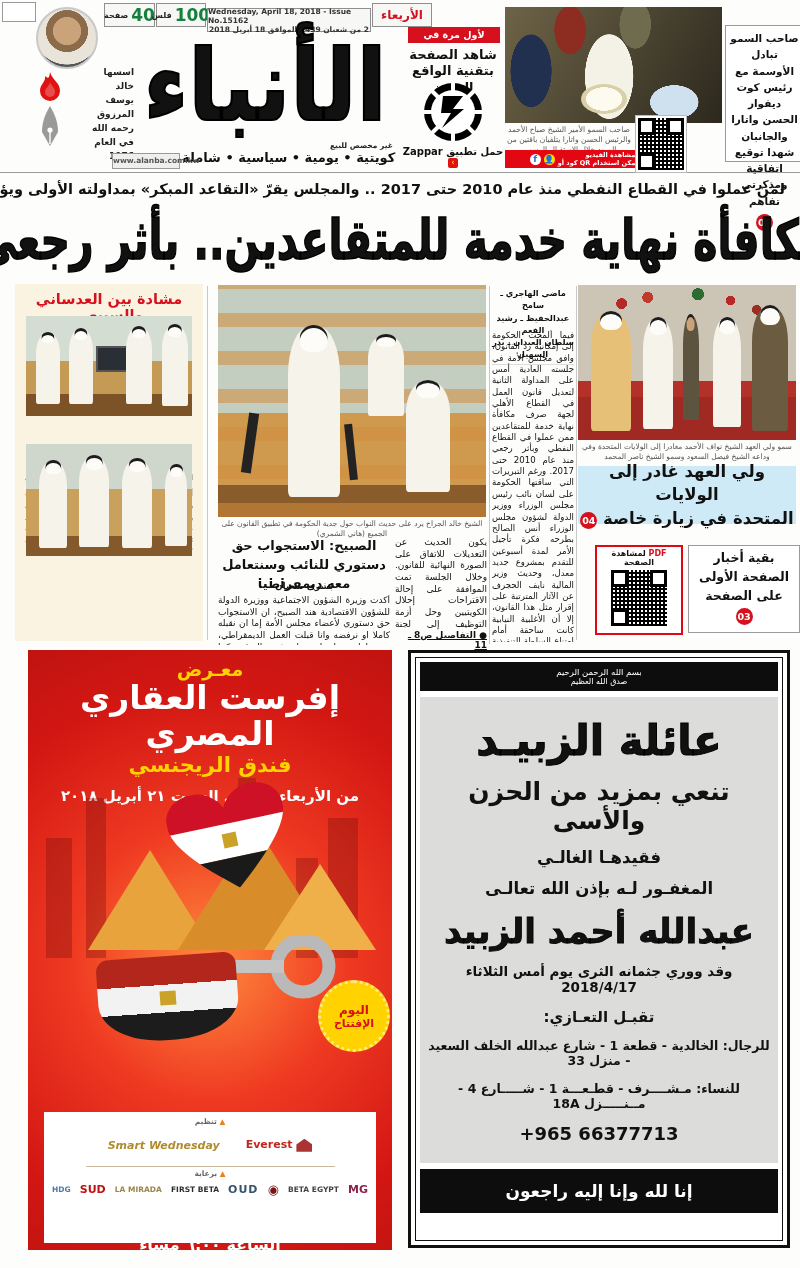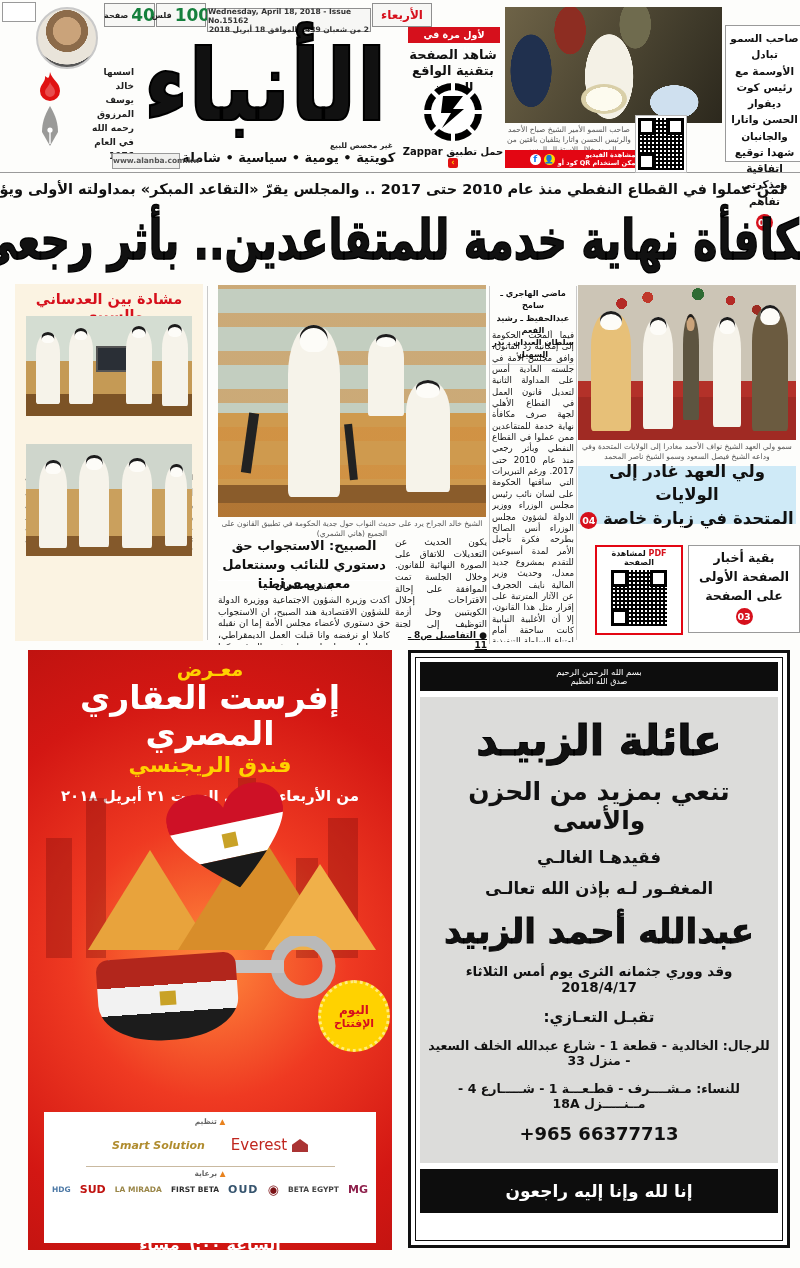--- a/index.html
+++ b/index.html
@@ -327,25 +327,25 @@
     </div>
 
     <div class="c b" style="color:#ffd200;font-size:23px;margin-top:400px;">في فندق الريجنسي</div>
     <div class="c b" style="color:#fff;font-size:16px;margin-top:4px;">الساعة ٦:٠٠ مساءً</div>
 
     <div class="abs" style="left:16px;top:462px;width:332px;height:126px;background:#fff;padding-top:5px;">
       <div class="c" style="font-size:7.5px;color:#666;font-weight:bold;">
         <span style="color:#e8821e;">▲</span> <span>تنظيم</span>
       </div>
       <div style="display:flex;justify-content:center;gap:26px;align-items:center;height:38px;">
-        <span style="color:#c0271f;font-weight:normal;font-size:15px;">
+        <span style="color:#c0271f;font-weight:bold;font-size:11px;">
           <span style="display:inline-block;width:16px;height:13px;background:#a33;clip-path:polygon(50% 0,100% 45%,100% 100%,0 100%,0 45%);vertical-align:middle;"></span>
           <span>Everest</span>
         </span>
-        <span style="color:#b08c2e;font-weight:bold;font-size:11px;font-style:italic;">Smart Solution</span>
+        <span style="color:#b08c2e;font-weight:bold;font-size:11px;font-style:italic;">Smart Wednesday</span>
       </div>
       <div style="width:75%;margin:2px auto;border-top:1px solid #c9b9a0;"></div>
       <div class="c" style="font-size:7.5px;color:#666;font-weight:bold;">
         <span style="color:#e8821e;">▲</span> <span>برعاية</span>
       </div>
       <div style="display:flex;justify-content:space-between;align-items:center;padding:4px 8px 0 8px;">
         <span class="sponsor" style="color:#8e1f4b;font-size:11px;">MG</span>
         <span class="sponsor">BETA EGYPT</span>
         <span class="sponsor" style="color:#7c1216;font-size:13px;">◉</span>
         <span class="sponsor" style="color:#36546e;font-size:11px;letter-spacing:1px;">OUD</span>

